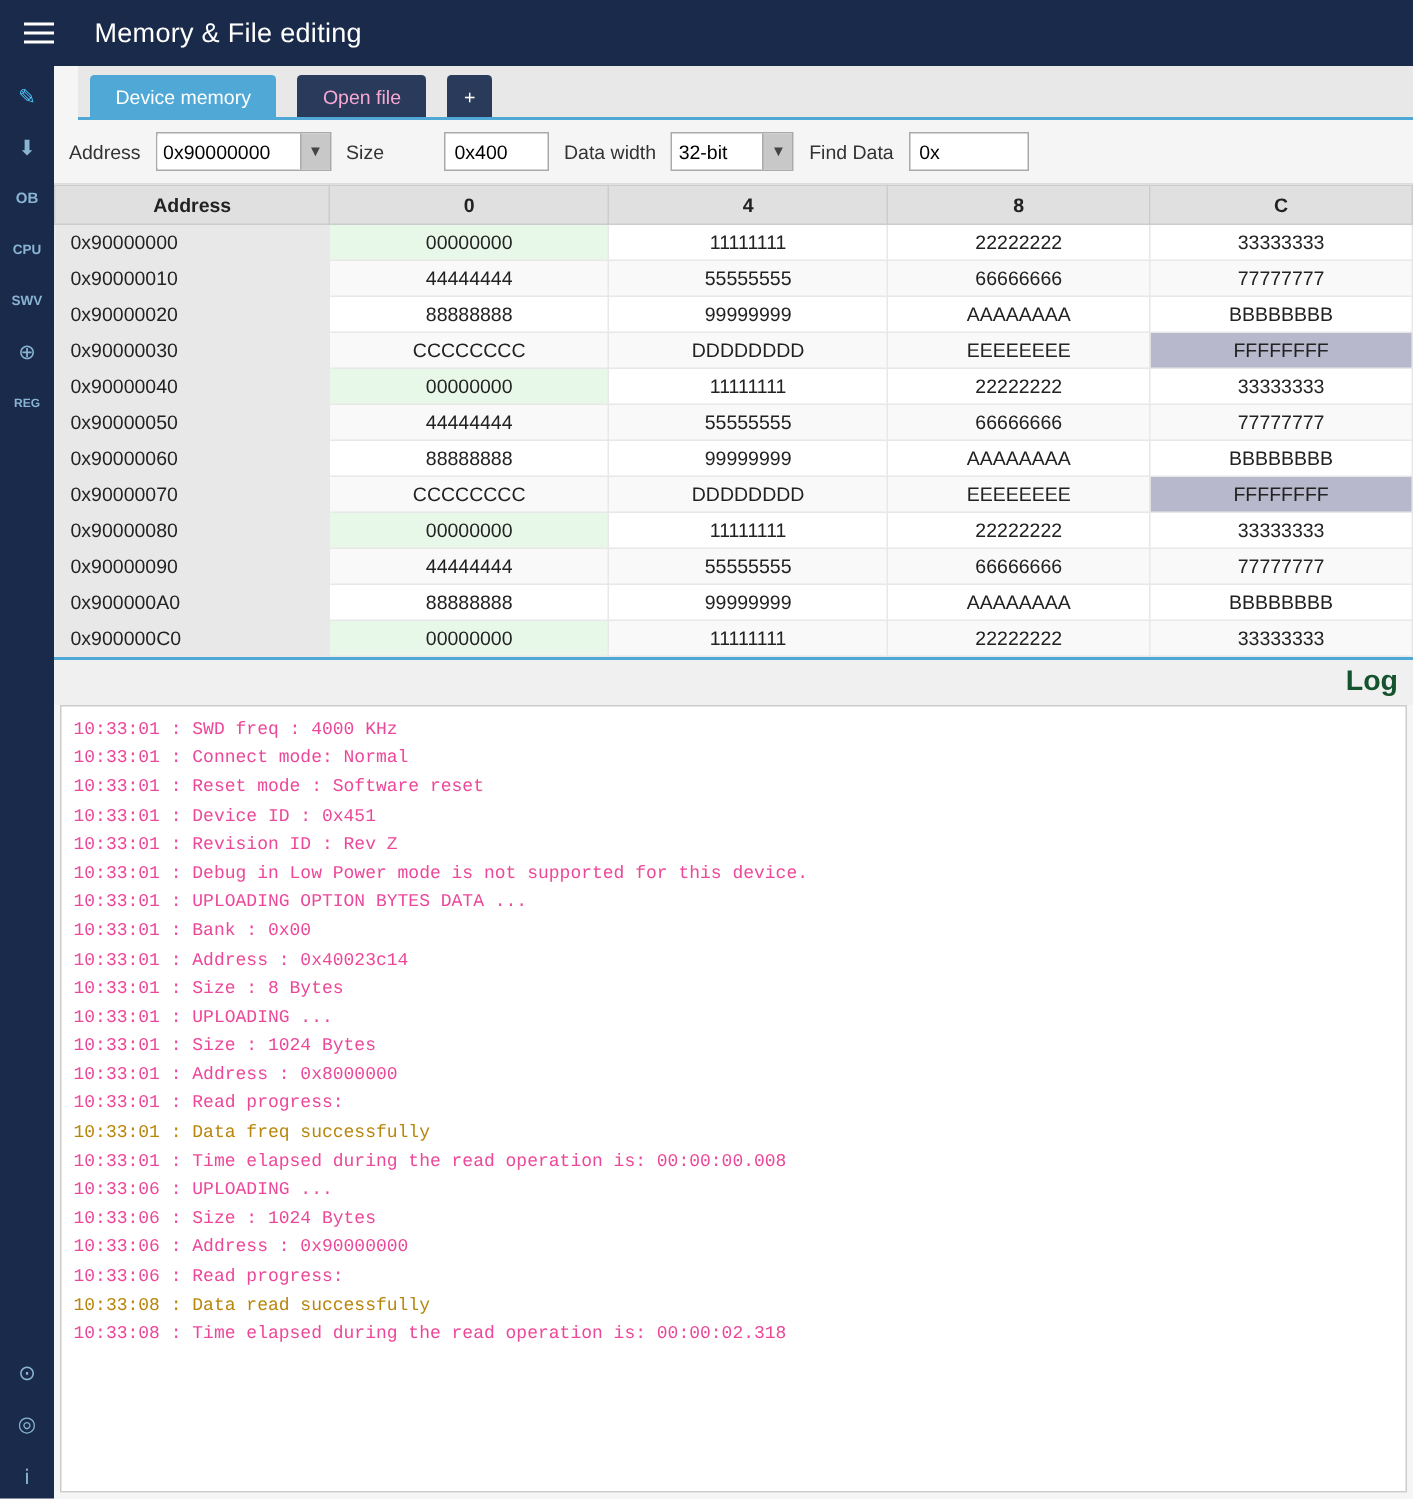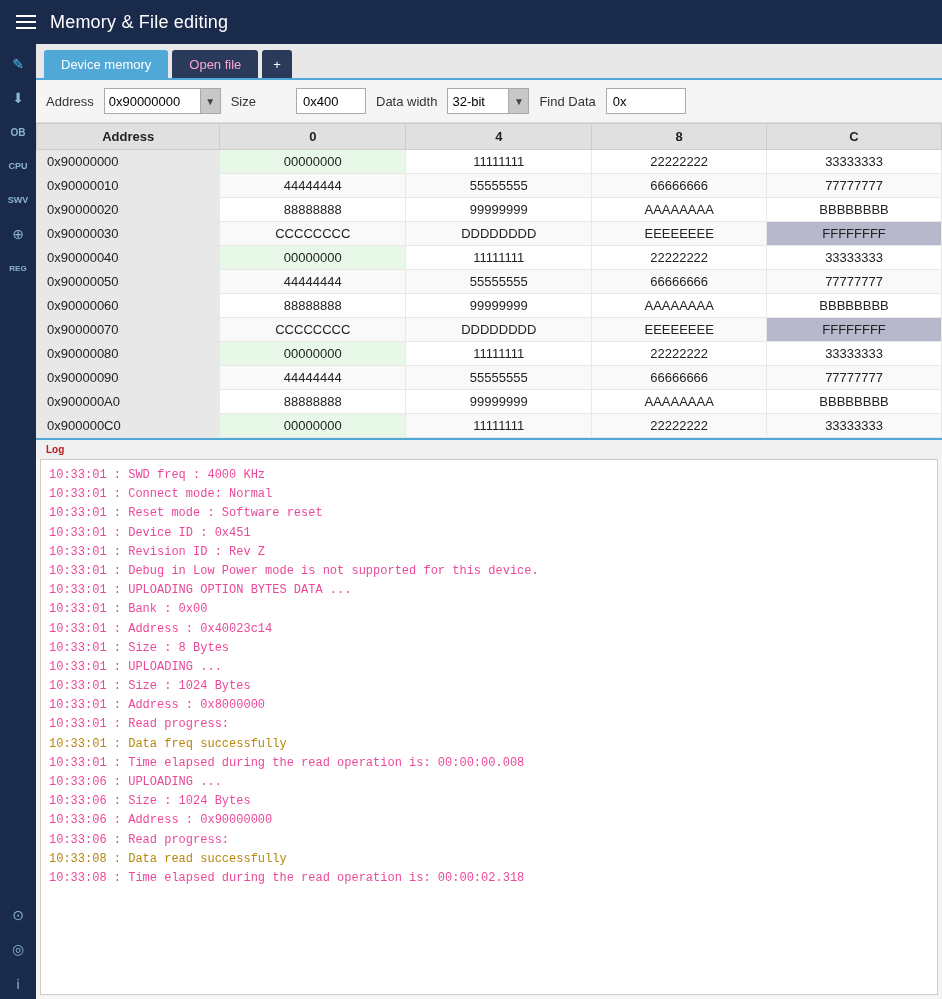--- a/index.html
+++ b/index.html
@@ -13,21 +13,21 @@
     }
 
     
     #top-header {
       background: #1a2a4a;
       color: white;
       height: 44px;
       display: flex;
       align-items: center;
       padding: 0 16px;
-      gap: 14px;
+      gap: 27px;
     }
     #hamburger-icon {
       display: flex;
       flex-direction: column;
       gap: 4px;
       cursor: pointer;
     }
     #hamburger-icon span {
       display: block;
       width: 20px;
@@ -79,22 +79,23 @@
       display: flex;
       flex-direction: column;
     }
 
     
     #tab-bar {
       background: #e8e8e8;
       display: flex;
       align-items: flex-start;
       padding: 6px 8px 0 8px;
-      gap: 4px;
+      gap: 14px;
       border-bottom: 2px solid #4fa8d5;
+      margin-left: 16px;
     }
     .tab {
       padding: 6px 16px;
       cursor: pointer;
       border-radius: 3px 3px 0 0;
       font-size: 13px;
       border: 1px solid transparent;
       border-bottom: none;
     }
     .tab.active {
@@ -214,24 +215,25 @@
 
     
     #log-section {
       flex: 1;
       display: flex;
       flex-direction: column;
       min-height: 0;
     }
     #log-title {
       padding: 4px 10px;
-      font-size: 10px;
+      font-size: 19px;
       font-weight: 600;
-      color: #b91c1c;
+      color: #14532d;
       background: #f0f0f0;
+      text-align: right;
     }
     #log-content {
       flex: 1;
       background: white;
       border: 1px solid #ccc;
       margin: 0 4px 4px 4px;
       overflow-y: auto;
       padding: 6px 8px;
       font-family: 'Consolas', 'Courier New', monospace;
       font-size: 12px;

